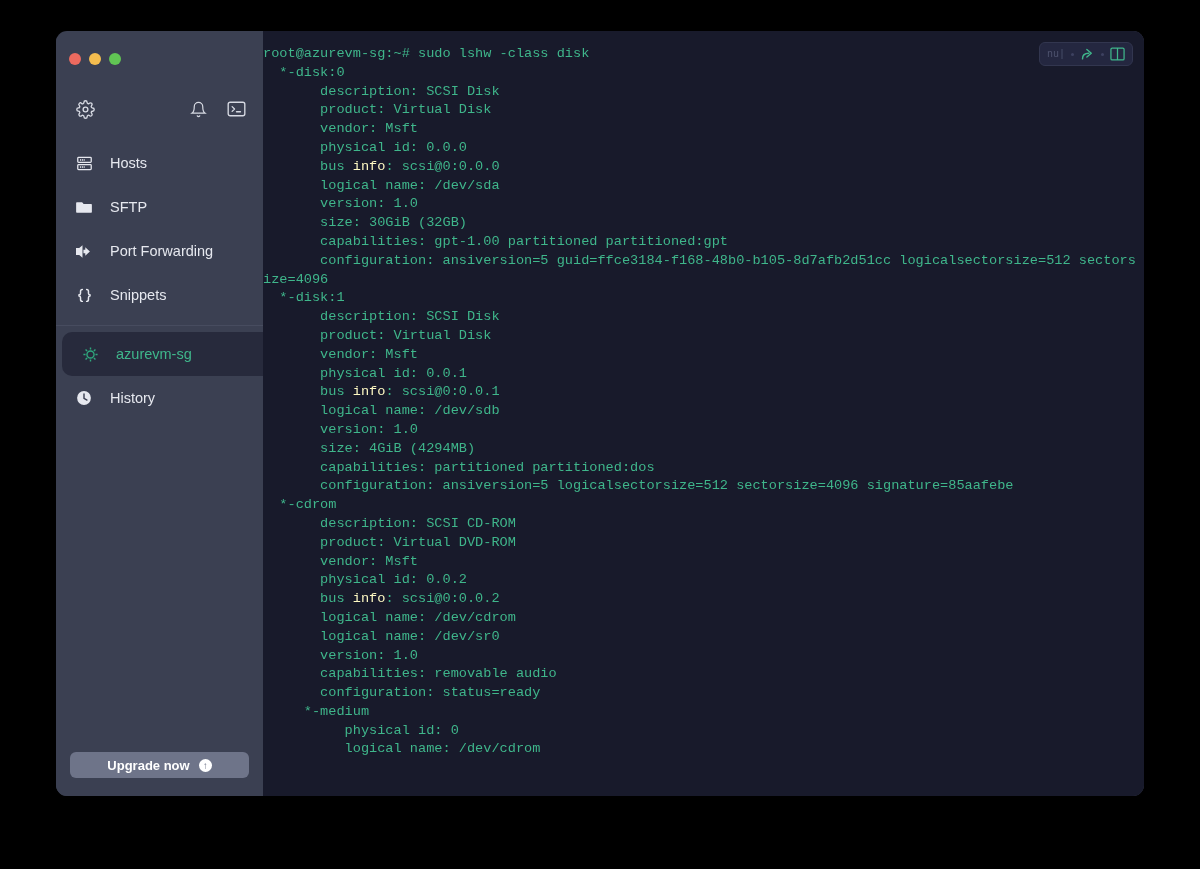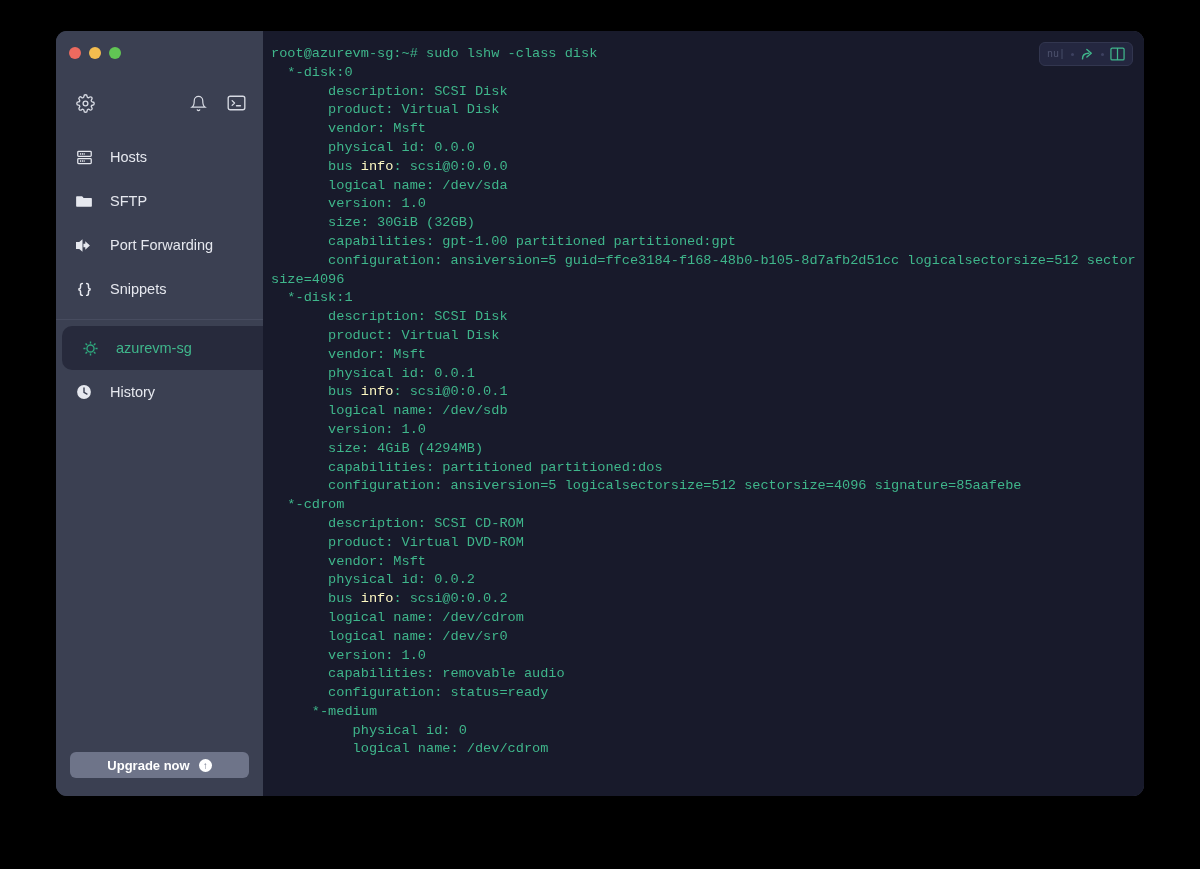--- a/index.html
+++ b/index.html
@@ -23,20 +23,21 @@
   }
 
   
   #sidebar {
     width:207px;
     flex:0 0 207px;
     background:#3b4052;
     position:relative;
     display:flex;
     flex-direction:column;
+    margin-top:6px;
   }
 
   #traffic-lights {
     display:flex;
     gap:8px;
     padding:16px 0 0 13px;
     height:38px;
   }
   .light { width:12px; height:12px; border-radius:50%; }
   .light.red    { background:#ec6a5f; }
@@ -149,21 +150,21 @@
   #shell-badge {
     font-family:"Liberation Mono", monospace;
     font-size:10px;
     color:#4e536e;
     letter-spacing:0px;
   }
   .ctl-dot { width:3px; height:3px; border-radius:50%; background:#3d4160; }
   .ctl-icon { color:#3fb68b; display:flex; align-items:center; }
 
   #terminal-body {
-    padding:14px 8px 0 8px;
+    padding:14px 8px 0 0;
     font-family:"Liberation Mono", monospace;
     font-size:13.6px;
     line-height:18.8px;
     color:#3fb68b;
     white-space:pre-wrap;
     word-break:break-all;
   }
   .t-line { white-space:pre-wrap; }
   .t-blue { color:#fef9c3; }
 </style>

